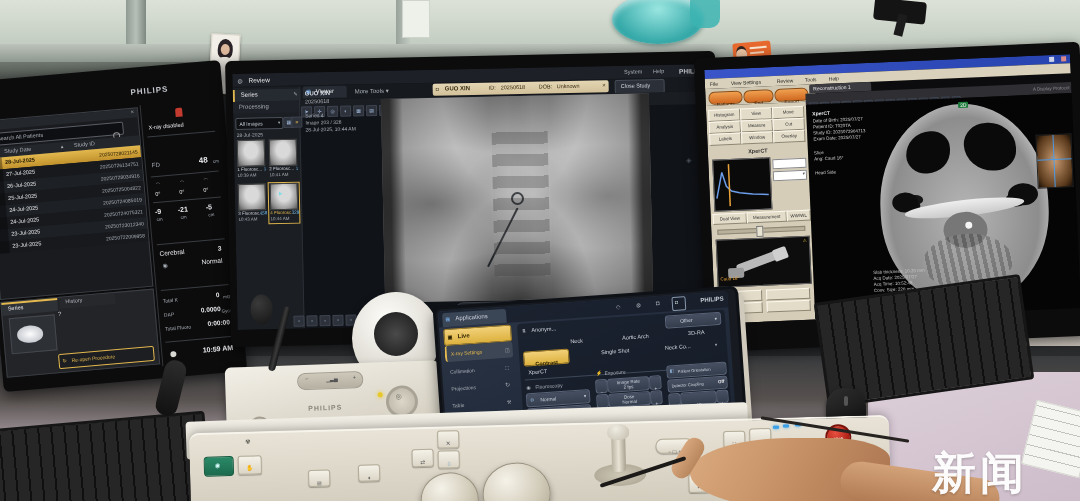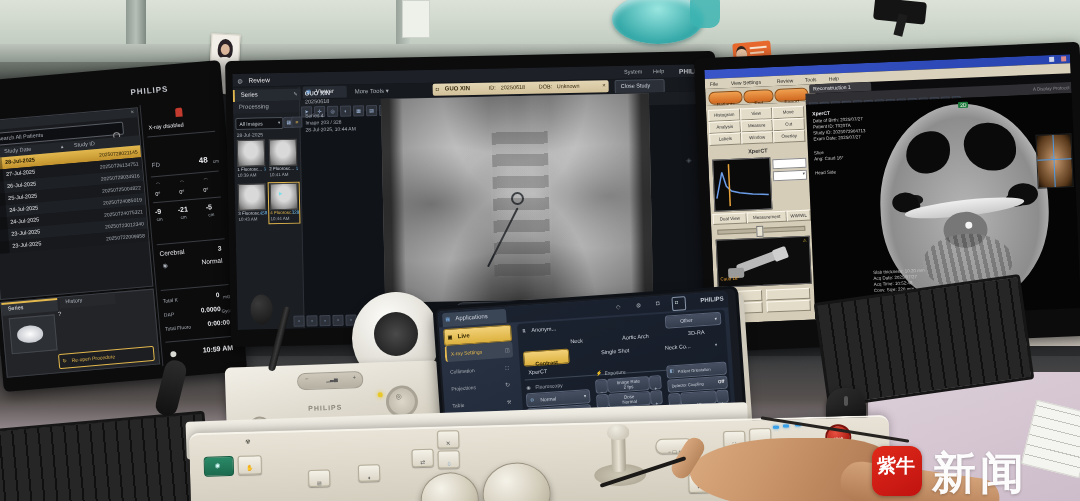--- a/index.html
+++ b/index.html
@@ -596,19 +596,16 @@
 
   <div class="ab" style="left:690px;top:438px;width:200px;height:70px;border-radius:50% 30% 10% 50%;background:linear-gradient(120deg,#dcab80,#c08a60 60%,#a87350)"></div>
   <div class="ab" style="left:678px;top:436px;width:20px;height:44px;border-radius:10px;background:linear-gradient(90deg,#d8a67c,#b8875e);transform:rotate(32deg)"></div>
   <div class="ab" style="left:840px;top:470px;width:160px;height:40px;border-radius:20px;background:linear-gradient(#d3a279,#b07a52);transform:rotate(8deg)"></div>
 
   <div class="ab" style="left:1028px;top:406px;width:58px;height:64px;background:#f4f4f0;border:1px solid #d8d8d2;transform:rotate(14deg);background-image:repeating-linear-gradient(0deg,transparent 0 9px,#c3c3bd 9px 10px)"></div>
   <div class="ab" style="left:760px;top:428px;width:150px;height:3px;background:#25221f;border-radius:2px;transform:rotate(9deg)"></div>
   <div class="ab" style="left:598px;top:470px;width:90px;height:4px;background:#1c1a18;border-radius:2px;transform:rotate(-18deg)"></div>
 
   <div class="ab" style="left:872px;top:444px;width:200px;height:54px">
-    <div class="ab" style="left:0;top:2px;width:50px;height:50px;background:linear-gradient(150deg,#e02a1a,#c01210);border-radius:12px;box-shadow:0 1px 4px rgba(0,0,0,.35)">
-      <span class="ab" style="left:5px;top:10px;width:40px;color:#fff;font-size:19px;font-weight:bold;line-height:20px;font-family:'Liberation Serif',serif">紫牛</span>
-    </div>
     <span class="ab" style="left:60px;top:0;color:#fff;font-size:44px;font-weight:bold;letter-spacing:4px;text-shadow:0 1px 3px rgba(0,0,0,.25);opacity:.96">新闻</span>
   </div>
 
 </div>
 
 </body></html>

